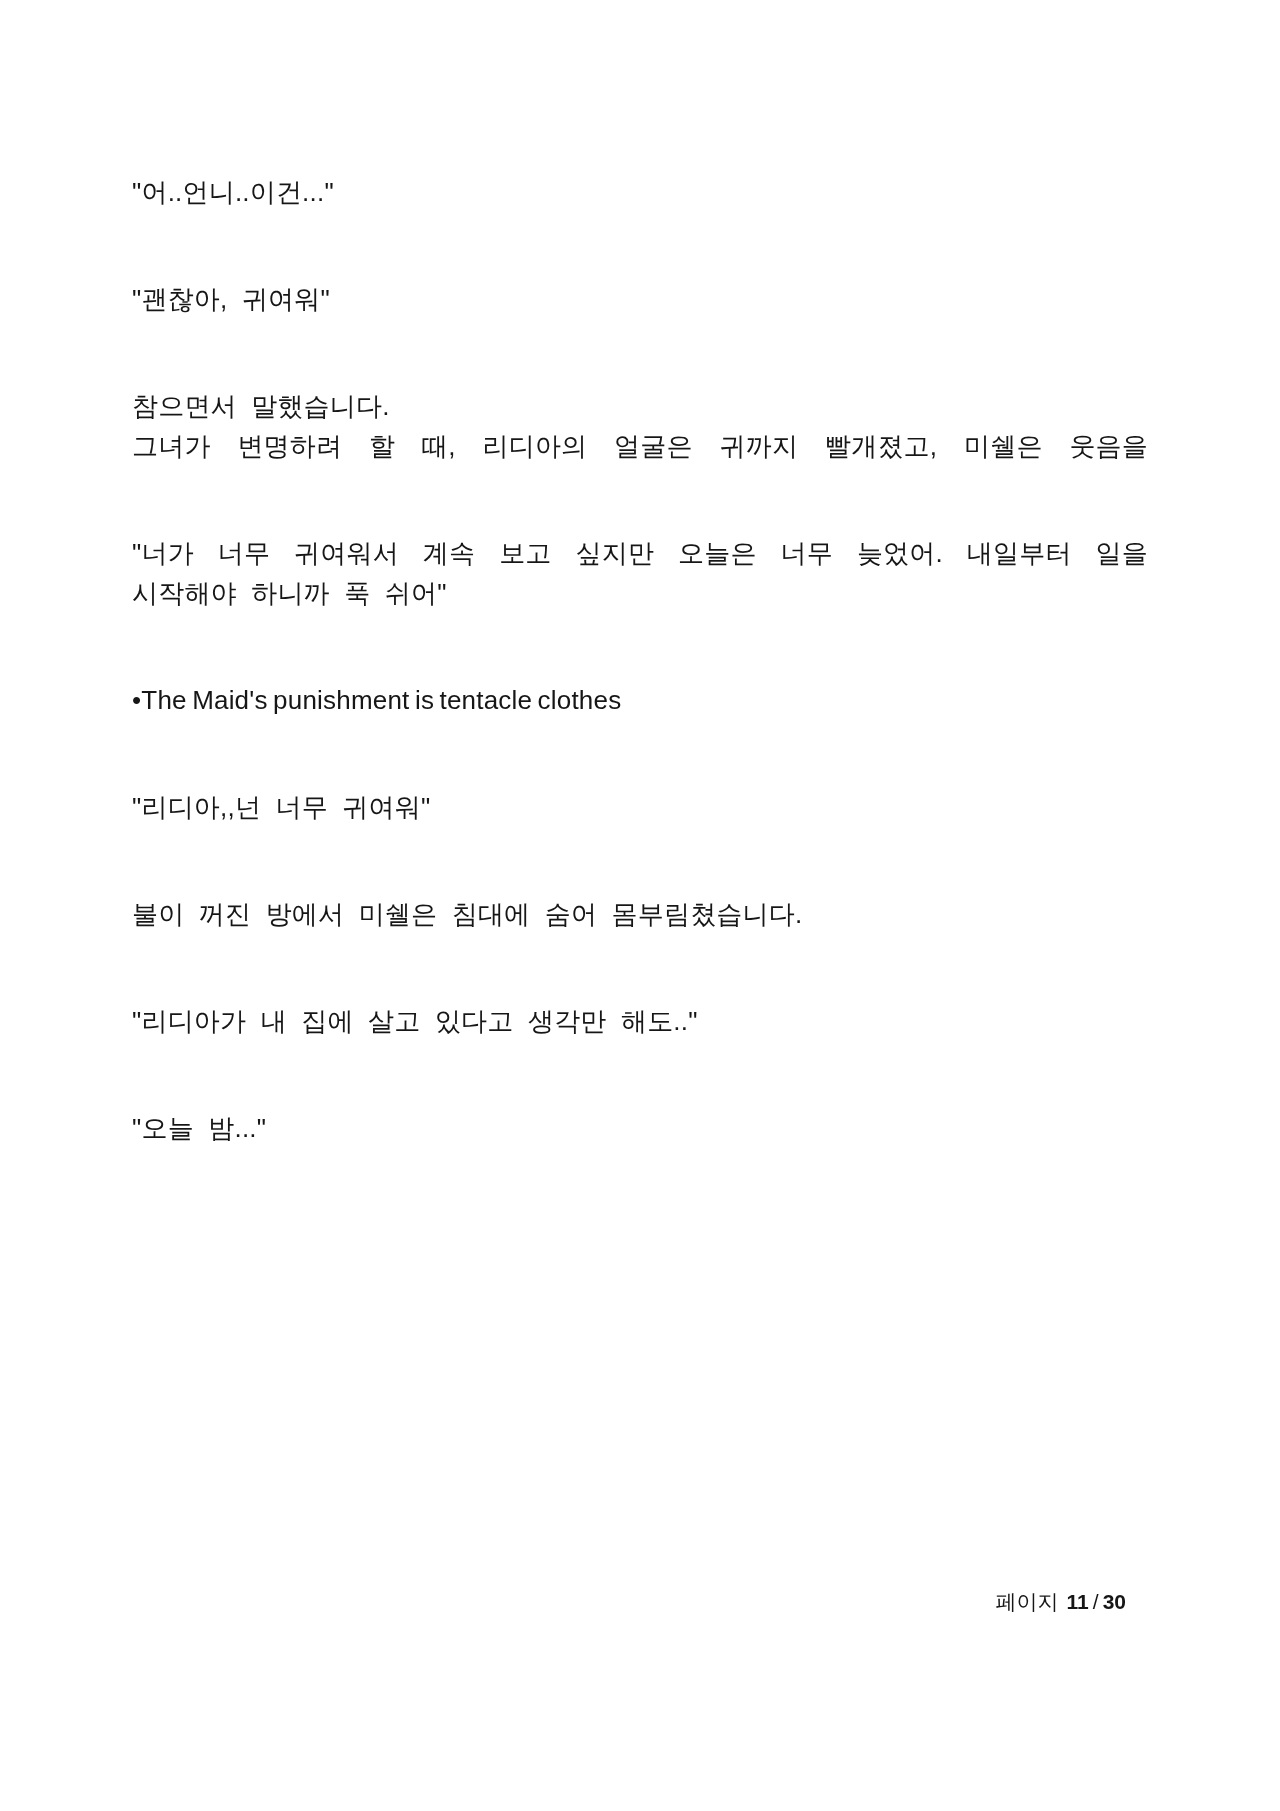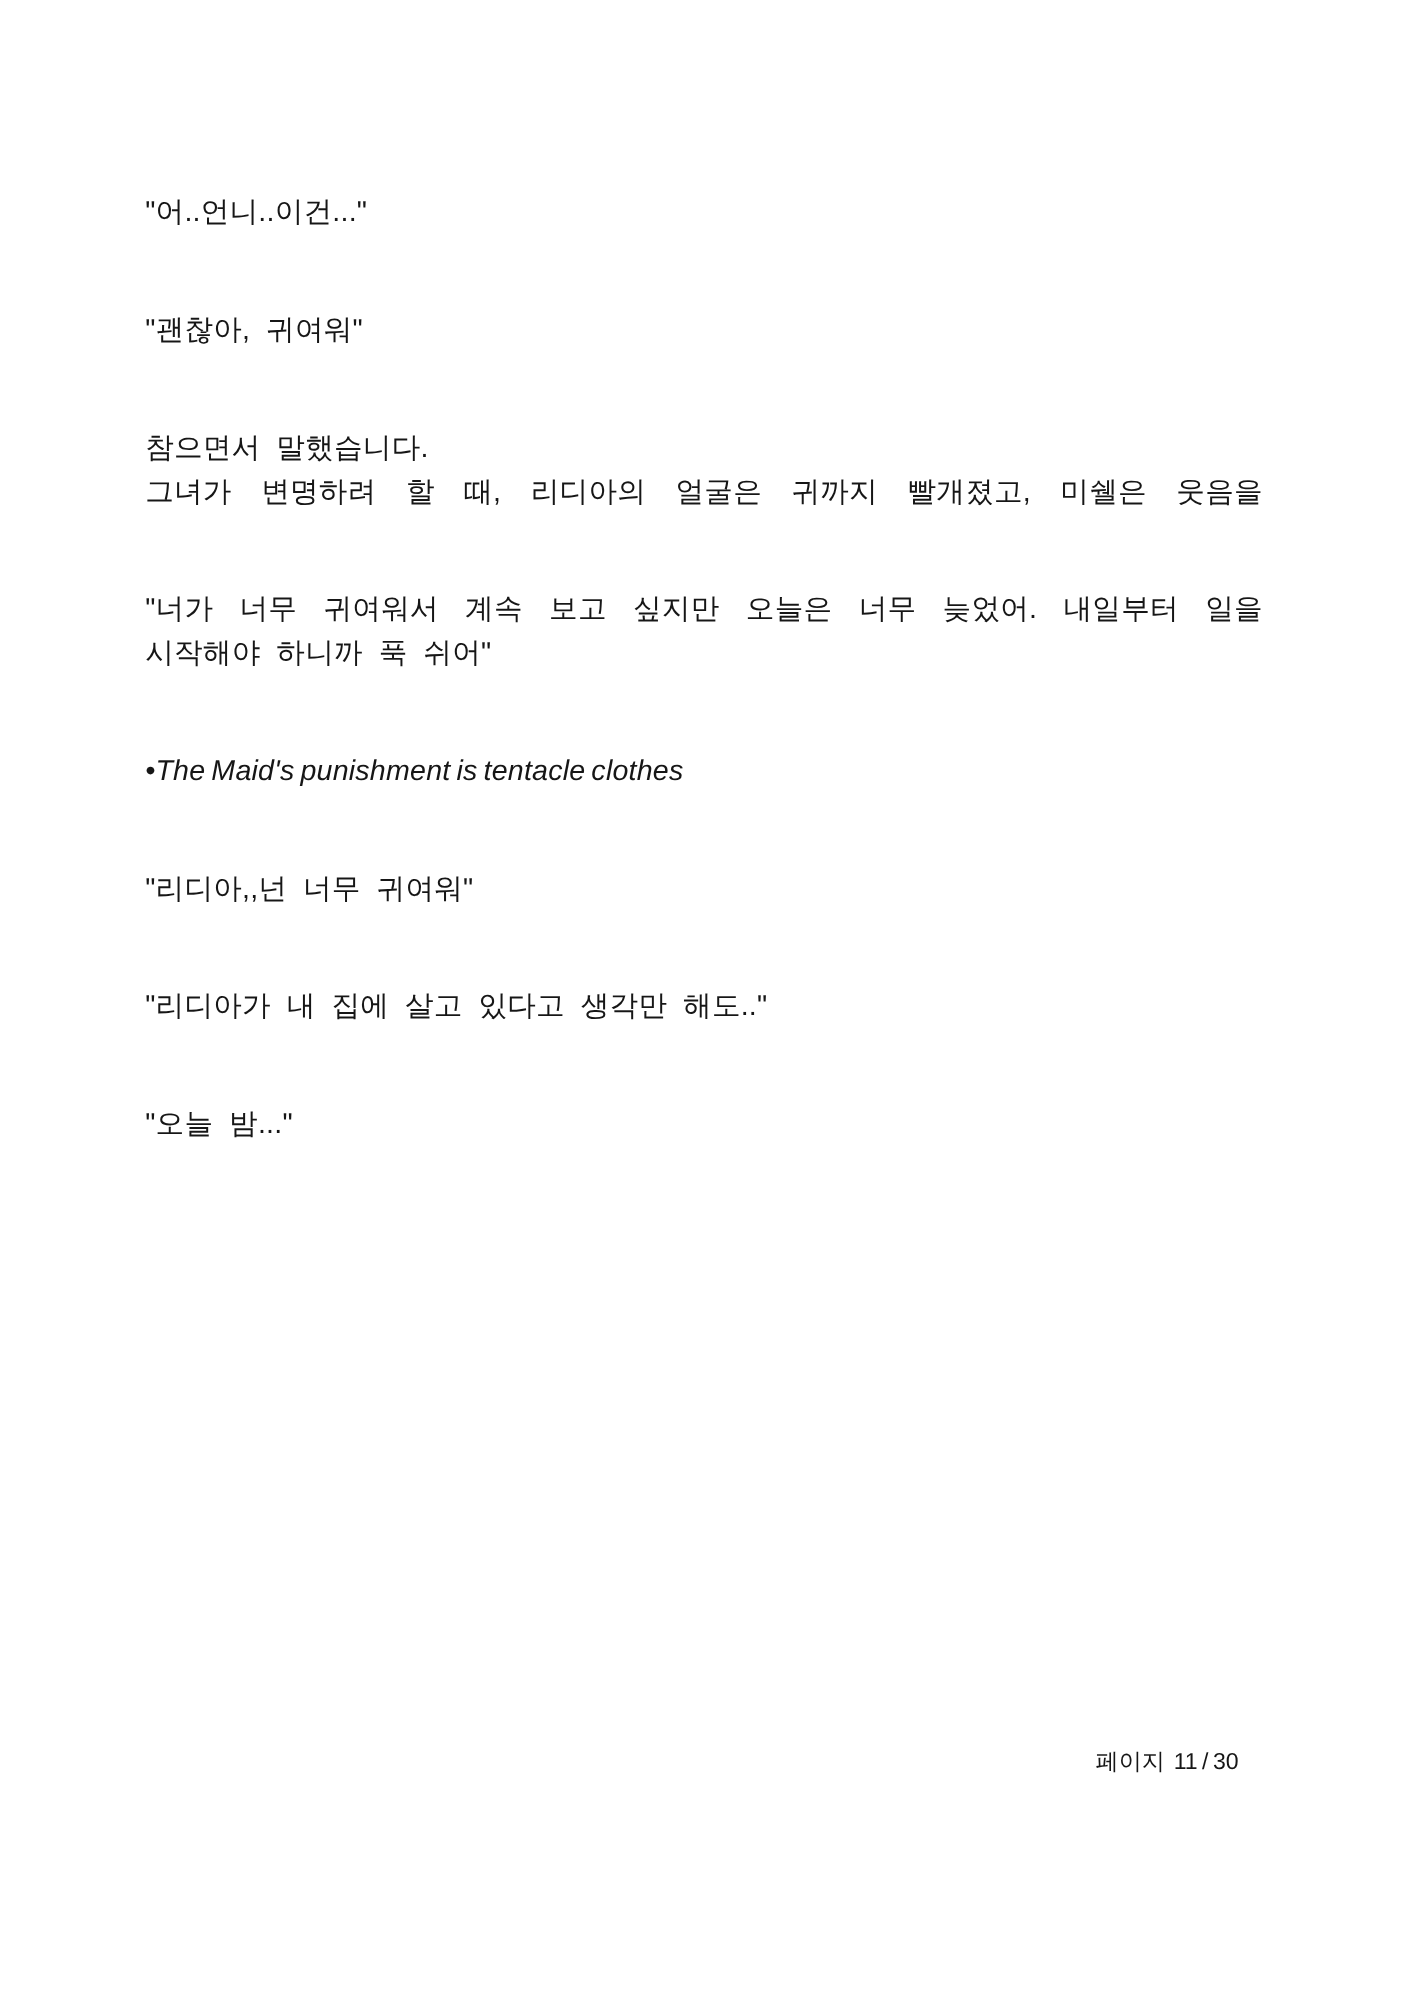--- a/index.html
+++ b/index.html
@@ -34,33 +34,32 @@
   .para .line {
     min-height: 40px;
   }
   .line.just {
     text-align: justify;
     text-align-last: justify;
   }
   .para.en {
     word-spacing: -2px;
     letter-spacing: 0.2px;
-    font-style: italic;
   }
   .footer {
     position: absolute;
     top: 1588px;
     right: 154px;
     font-size: 21px;
     line-height: 28px;
     color: #161616;
     white-space: nowrap;
   }
   .footer .sep { padding: 0 4px; }
-  .footer .num { font-weight: normal; }
+  .footer .num { font-weight: bold; }
   .footer .label { padding-right: 8px; }
 </style>
 </head>
 <body>
 
 <div class="page">
   <div class="content">
 
     <div class="para">
       <div class="line">"어..언니..이건..."</div>
@@ -82,20 +81,23 @@
 
 
     <div class="para en">
       <div class="line">•The Maid's punishment is tentacle clothes</div>
     </div>
 
     <div class="para">
       <div class="line">"리디아,,넌 너무 귀여워"</div>
     </div>
 
+    <div class="para">
+      <div class="line">불이 꺼진 방에서 미쉘은 침대에 숨어 몸부림쳤습니다.</div>
+    </div>
 
     <div class="para">
       <div class="line">"리디아가 내 집에 살고 있다고 생각만 해도.."</div>
     </div>
 
 
     <div class="para">
       <div class="line">"오늘 밤..."</div>
     </div>
 

